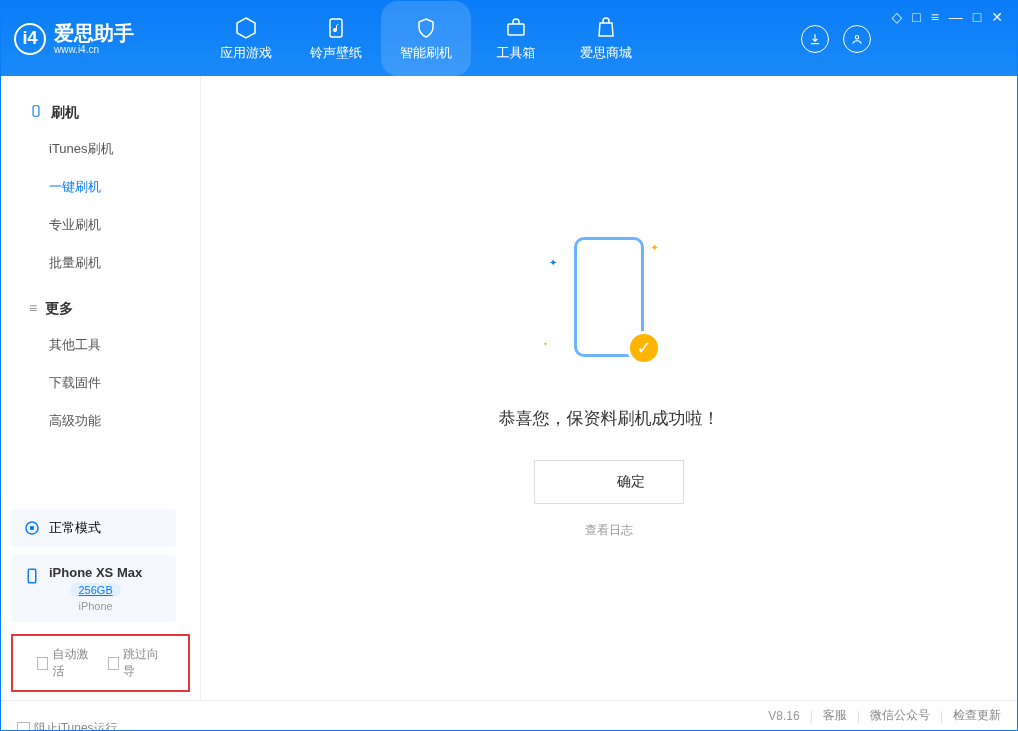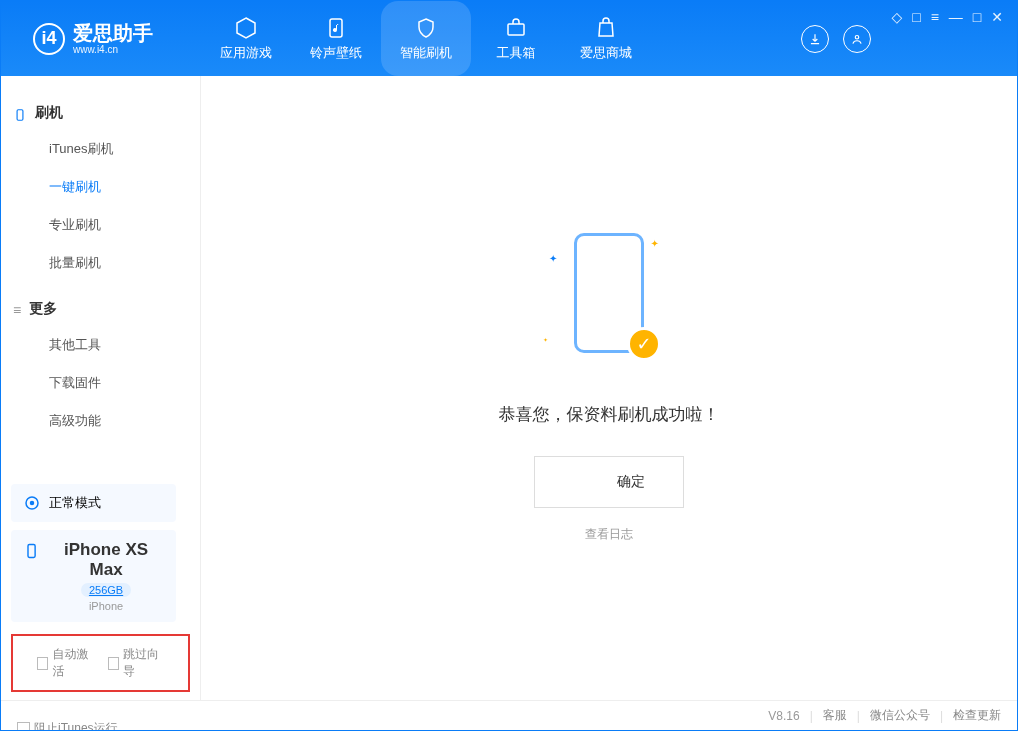--- a/index.html
+++ b/index.html
@@ -1,60 +1,60 @@
 <!DOCTYPE html>
 <html><head>
 <meta charset="utf-8">
 <style>
 * { margin: 0; padding: 0; box-sizing: border-box; font-family: "Microsoft YaHei", sans-serif; }
 body { background: #fff; width: 1018px; height: 731px; overflow: hidden; border: 1px solid #0a7cf7; }
 
 .titlebar { height: 75px; background: linear-gradient(to bottom, #0a7cf7, #1a8af9); display: flex; align-items: center; }
-.logo-area { display: flex; align-items: center; padding: 0 32px; color: #fff; min-width: 200px; }
+.logo-area { display: flex; align-items: center; padding: 0 13px; color: #fff; min-width: 200px; }
 .logo-icon { width: 32px; height: 32px; border: 2px solid #fff; border-radius: 50%; display: flex; align-items: center; justify-content: center; font-weight: bold; font-size: 18px; margin-right: 8px; }
 .logo-text { font-size: 20px; font-weight: bold; line-height: 1.1; }
 .logo-sub { font-size: 10px; opacity: .9; }
 
 .nav { display: flex; flex: 1; height: 100%; }
 .nav-item { width: 90px; display: flex; flex-direction: column; align-items: center; justify-content: center; color: #fff; font-size: 13px; cursor: pointer; }
 .nav-item.active { background: rgba(255,255,255,.15); border-radius: 17px; }
 .nav-icon { width: 24px; height: 24px; margin-bottom: 4px; }
 
 .win-controls { display: flex; align-items: flex-start; gap: 10px; padding: 8px 14px 0 0; color: #fff; align-self: flex-start; }
 .win-btn { cursor: pointer; font-size: 14px; opacity: .9; }
 .right-icons { display: flex; align-items: center; gap: 14px; padding-right: 20px; color: #fff; align-self: center; }
 .circ-btn { width: 28px; height: 28px; border: 1.5px solid #fff; border-radius: 50%; display: flex; align-items: center; justify-content: center; cursor: pointer; }
 
 .body { display: flex; height: calc(100% - 75px - 30px); }
 .sidebar { width: 200px; border-right: 1px solid #eee; padding-top: 20px; position: relative; }
 .side-section { margin-bottom: 10px; }
-.side-header { display: flex; align-items: flex-end; padding: 8px 12px; color: #333; font-size: 14px; font-weight: bold; }
+.side-header { display: flex; align-items: flex-start; padding: 8px 28px; color: #333; font-size: 14px; font-weight: bold; }
 .side-header svg, .side-header .hicon { margin-right: 8px; }
 .side-items { }
 .side-item { padding: 10px 20px 10px 48px; font-size: 13px; color: #555; cursor: pointer; }
 .side-item.active { color: #0a7cf7; }
 
 .device-cards { position: absolute; bottom: 70px; left: 10px; right: 24px; text-align: center; }
 .card { background: #f5f9ff; border-radius: 4px; padding: 10px 12px; margin-bottom: 8px; font-size: 13px; display: flex; align-items: center; }
 .card .cicon { width: 18px; height: 18px; margin-right: 8px; color: #0a7cf7; }
-.device-card .dev-name { font-weight: bold; color: #333; font-size: 17px; }
+.device-card .dev-name { font-weight: bold; color: #333; font-size: 13px; }
 .device-card .badge { display: inline-block; background: #e3f0ff; color: #0a7cf7; font-size: 11px; padding: 1px 8px; border-radius: 8px; margin-top: 3px; text-decoration: underline; }
 .device-card .subtype { color: #999; font-size: 11px; margin-top: 3px; }
 
 .highlight-box { position: absolute; bottom: 8px; left: 10px; right: 10px; border: 2px solid #e53935; padding: 10px 24px; display: flex; gap: 14px; }
 .chk { display: flex; align-items: center; gap: 4px; font-size: 12px; color: #888; }
 .chk-box { width: 13px; height: 13px; border: 1px solid #bbb; }
 
 .main { flex: 1; display: flex; flex-direction: column; align-items: center; justify-content: center; }
 .phone-illus { position: relative; width: 120px; height: 140px; margin-bottom: 30px; }
 .phone-body { width: 70px; height: 120px; border: 3px solid #6db4ff; border-radius: 10px; background: #fff; margin: 0 auto; }
 .check-badge { position: absolute; right: 8px; bottom: 12px; width: 34px; height: 34px; background: #ffb400; border-radius: 50%; border: 3px solid #fff; display: flex; align-items: center; justify-content: center; color: #fff; font-size: 18px; }
 .sparkle { position: absolute; color: #0a7cf7; font-size: 10px; }
 .msg { font-size: 17px; color: #333; margin-bottom: 30px; }
-.ok-btn { width: 150px; height: 52px; border: 1px solid #ddd; background: #fff; font-size: 14px; color: #333; cursor: pointer; margin-bottom: 18px; padding-left: 44px; }
+.ok-btn { width: 150px; height: 44px; border: 1px solid #ddd; background: #fff; font-size: 14px; color: #333; cursor: pointer; margin-bottom: 18px; padding-left: 44px; }
 .log-link { font-size: 12px; color: #999; cursor: pointer; }
 
 .statusbar { height: 30px; border-top: 1px solid #eee; display: flex; align-items: center; padding: 0 16px; font-size: 12px; color: #888; }
 .statusbar .left { display: flex; align-items: center; gap: 6px; margin-top: 26px; }
 .statusbar .right { margin-left: auto; display: flex; align-items: center; gap: 10px; }
 .sep { color: #ddd; }
 .ver { color: #999; }
 .slink { cursor: pointer; }
 </style>
 </head>

